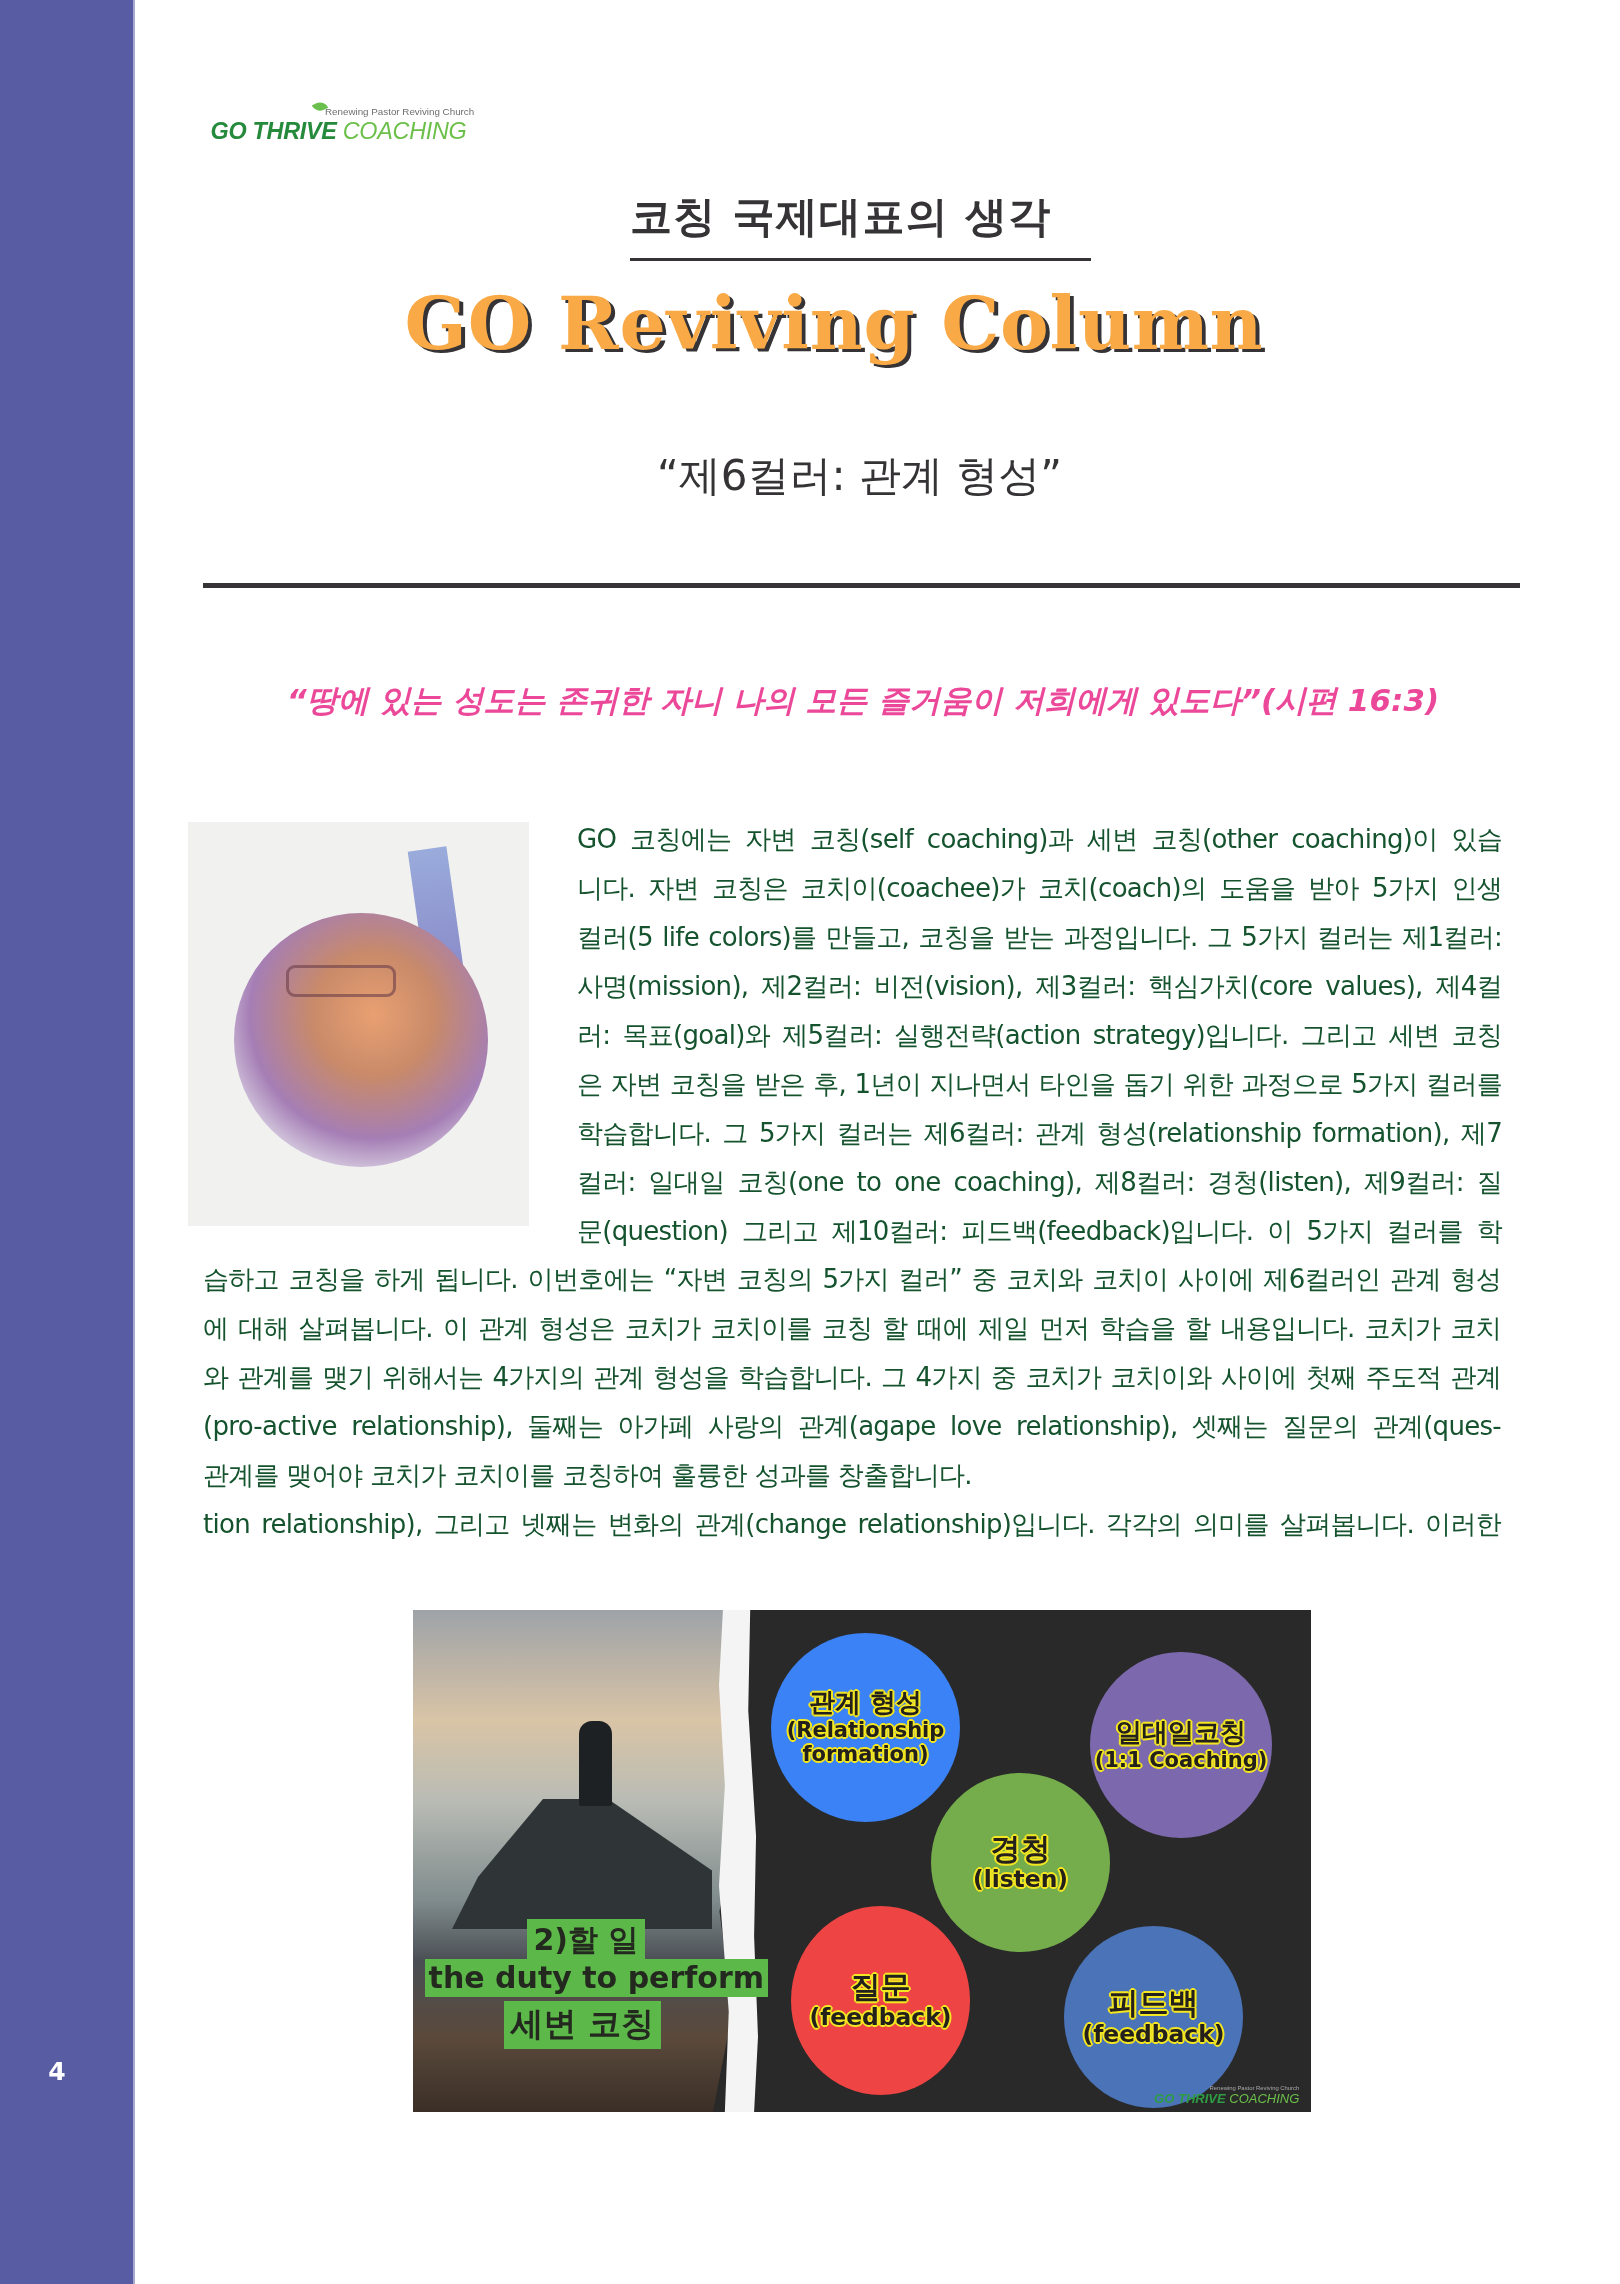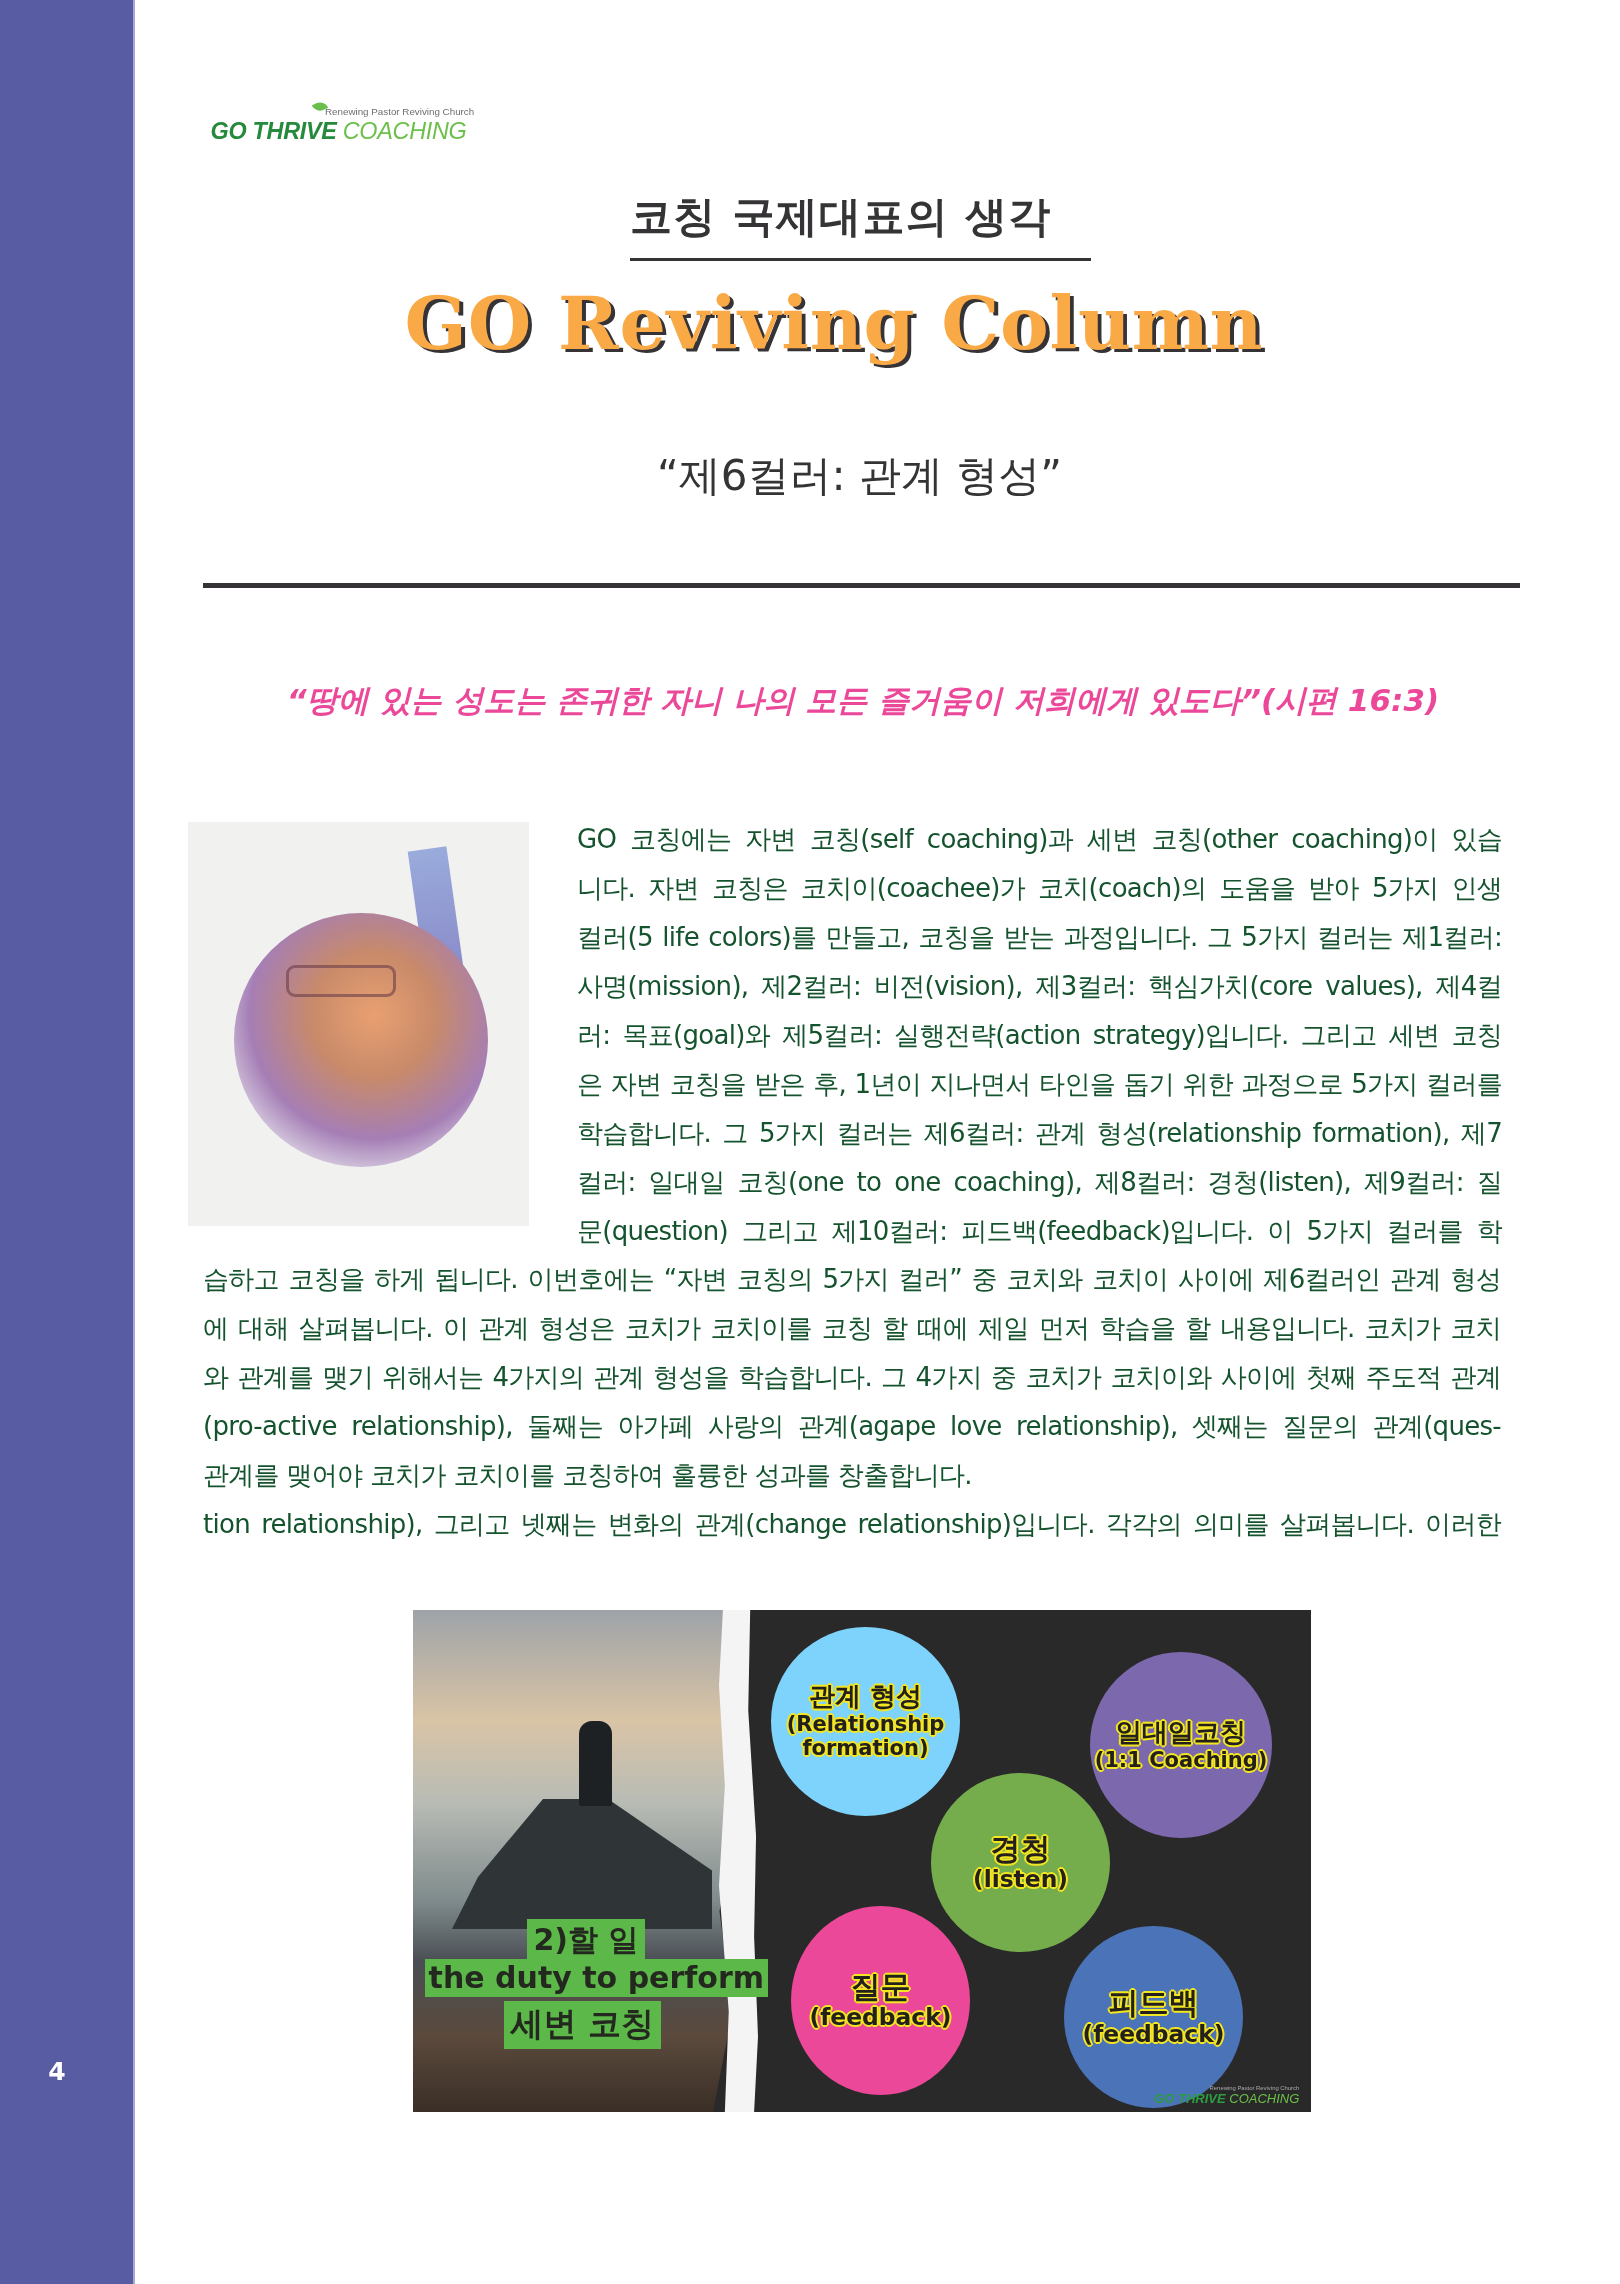--- a/index.html
+++ b/index.html
@@ -109,28 +109,28 @@
   .duty-3 { left:91px; top:391px; font-size:33px; padding:1.3px 6.5px; }
   .circle {
     position:absolute; border-radius:50%; text-align:center; display:flex;
     flex-direction:column; justify-content:center; align-items:center;
     font-family:"DejaVu Sans", sans-serif; font-weight:bold; color:#24211c;
     -webkit-text-stroke:0; line-height:1.15;
     text-shadow:-1.3px -1.3px 0 #f3e622, 1.3px -1.3px 0 #f3e622, -1.3px 1.3px 0 #f3e622, 1.3px 1.3px 0 #f3e622, 0 2px 0 #f3e622, 2px 0 0 #f3e622, 0 -2px 0 #f3e622, -2px 0 0 #f3e622;
   }
   .circle .ko { font-size:30px; }
   .circle .en { font-size:23.4px; }
-  .c-rel { left:358px; top:17px; width:189px; height:189px; background:#7dd3fc; }
+  .c-rel { left:358px; top:23px; width:189px; height:189px; background:#3b82f6; }
   .c-rel .ko { font-size:26px; }
   .c-rel .en { font-size:21px; }
   .c-one { left:677px; top:42px; width:182px; height:186px; background:#7c68ac; }
   .c-one .ko { font-size:26px; }
   .c-one .en { font-size:21px; }
   .c-lis { left:518px; top:163px; width:179px; height:179px; background:#75ad4c; }
-  .c-que { left:378px; top:296px; width:179px; height:189px; background:#ec4899; }
+  .c-que { left:378px; top:296px; width:179px; height:189px; background:#ef4444; }
   .c-fee { left:651px; top:316px; width:179px; height:182px; background:#4b73b8; }
   .info-logo { position:absolute; right:11.7px; bottom:6.5px; text-align:right; white-space:nowrap; }
   .info-logo .t { font-size:5.9px; color:#aaa; }
   .info-logo .b { font-size:13px; font-style:italic; font-family:"Liberation Sans", sans-serif; }
   .info-logo .b .go { color:#2e9d44; font-weight:bold; }
   .info-logo .b .coach { color:#6cc04a; }
 </style>
 </head>
 <body>
 

